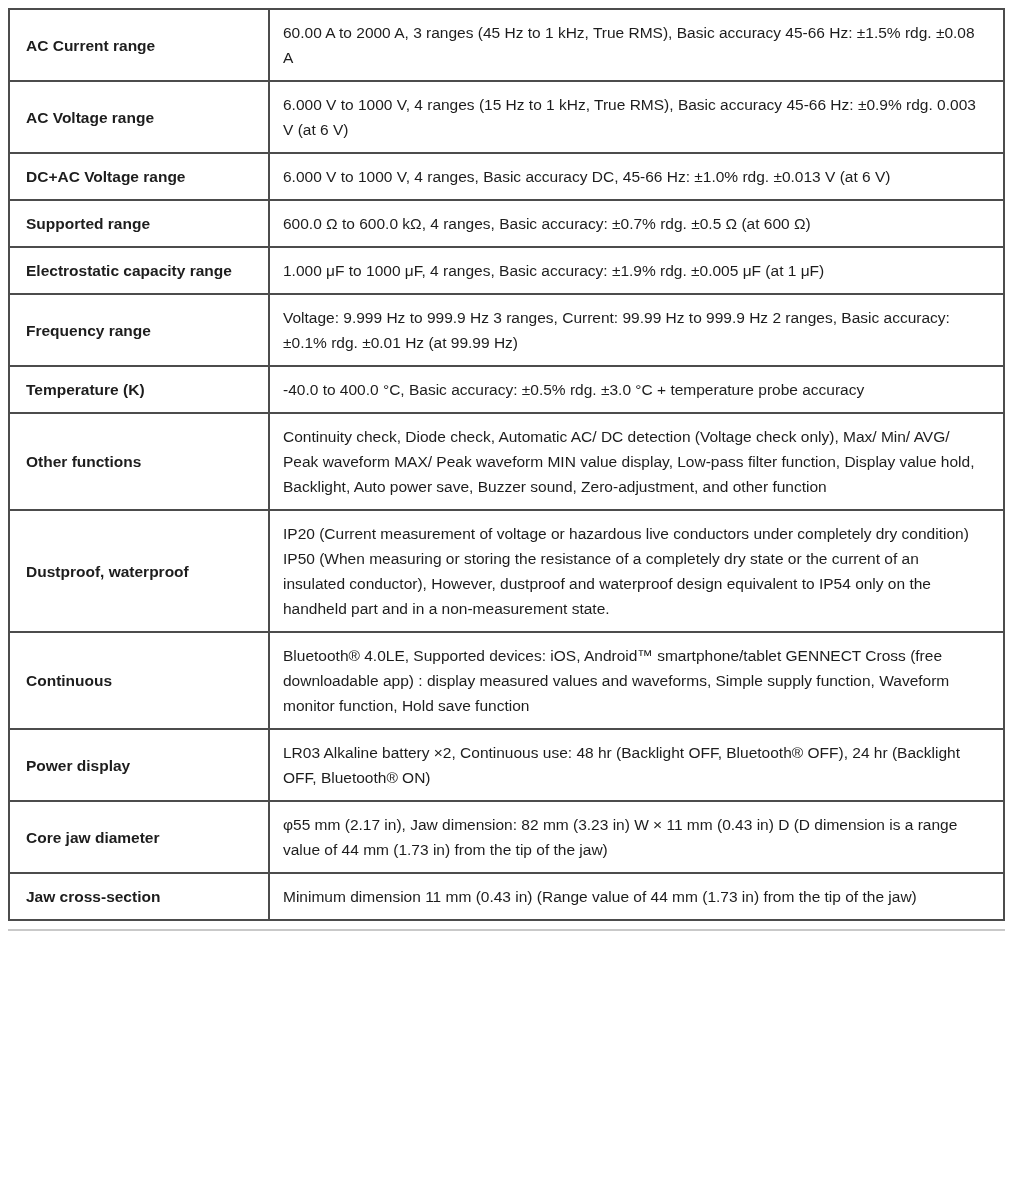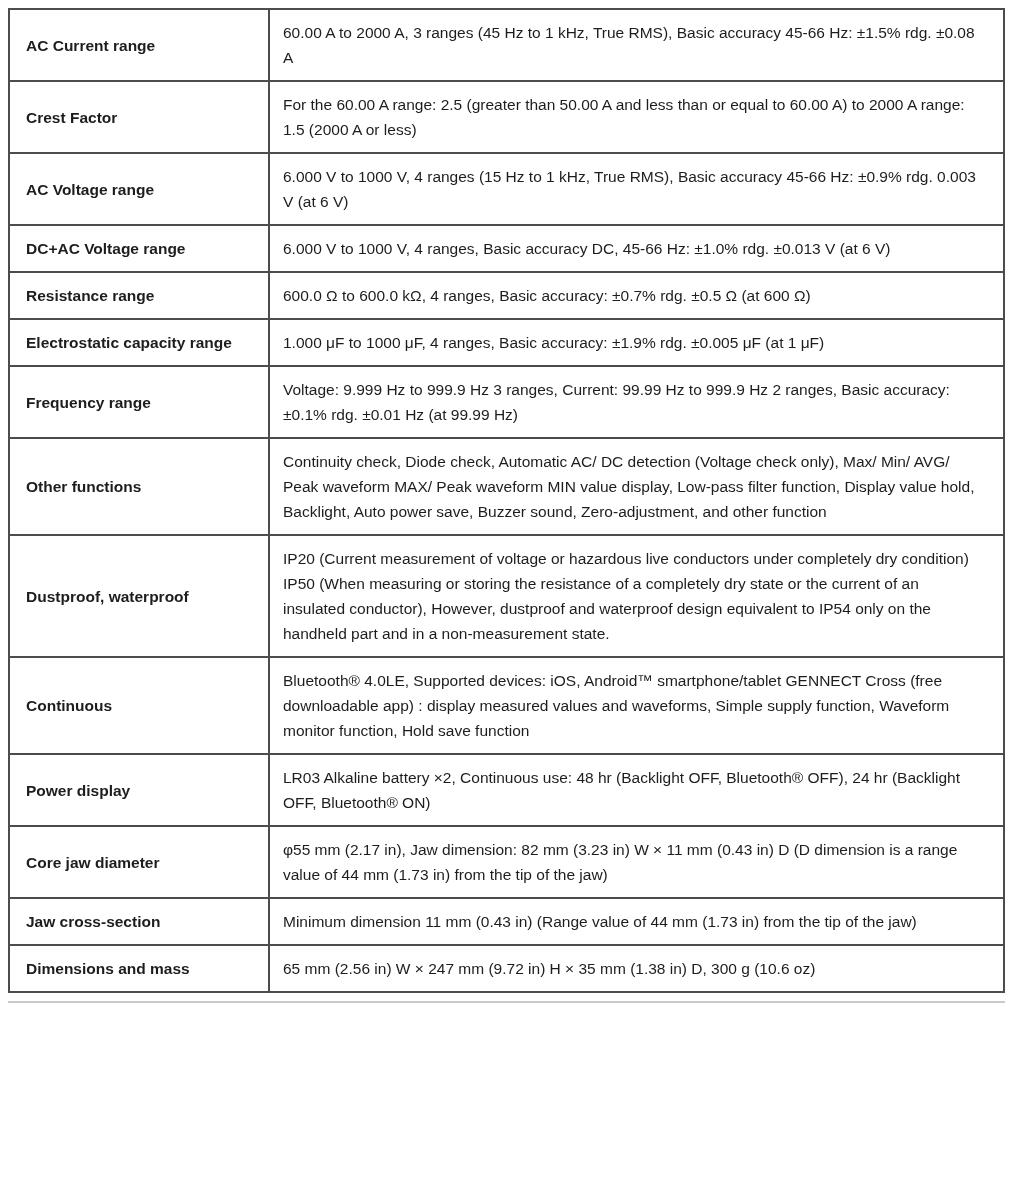--- a/index.html
+++ b/index.html
@@ -50,42 +50,42 @@
 <body>
 
 <div class="page">
   <table class="specs">
     <tbody>
       <tr>
         <td class="spec-label">AC Current range</td>
         <td class="spec-value">60.00 A to 2000 A, 3 ranges (45 Hz to 1 kHz, True RMS), Basic accuracy 45-66 Hz: ±1.5% rdg. ±0.08 A</td>
       </tr>
       <tr>
-        <td class="spec-label">Crest Factor</td>
-        <td class="spec-value">For the 60.00 A range: 2.5 (greater than 50.00 A and less than or equal to 60.00 A) to 2000 A range: 1.5 (2000 A or less)</td>
-      </tr>
-      <tr>
         <td class="spec-label">AC Voltage range</td>
         <td class="spec-value">6.000 V to 1000 V, 4 ranges (15 Hz to 1 kHz, True RMS), Basic accuracy 45-66 Hz: ±0.9% rdg. 0.003 V (at 6 V)</td>
       </tr>
       <tr>
         <td class="spec-label">DC+AC Voltage range</td>
         <td class="spec-value">6.000 V to 1000 V, 4 ranges, Basic accuracy DC, 45-66 Hz: ±1.0% rdg. ±0.013 V (at 6 V)</td>
       </tr>
       <tr>
-        <td class="spec-label">Resistance range</td>
+        <td class="spec-label">Supported range</td>
         <td class="spec-value">600.0 Ω to 600.0 kΩ, 4 ranges, Basic accuracy: ±0.7% rdg. ±0.5 Ω (at 600 Ω)</td>
       </tr>
       <tr>
         <td class="spec-label">Electrostatic capacity range</td>
         <td class="spec-value">1.000 μF to 1000 μF, 4 ranges, Basic accuracy: ±1.9% rdg. ±0.005 μF (at 1 μF)</td>
       </tr>
       <tr>
         <td class="spec-label">Frequency range</td>
         <td class="spec-value">Voltage: 9.999 Hz to 999.9 Hz 3 ranges, Current: 99.99 Hz to 999.9 Hz 2 ranges, Basic accuracy: ±0.1% rdg. ±0.01 Hz (at 99.99 Hz)</td>
+      </tr>
+      <tr>
+        <td class="spec-label">Temperature (K)</td>
+        <td class="spec-value">-40.0 to 400.0 °C, Basic accuracy: ±0.5% rdg. ±3.0 °C + temperature probe accuracy</td>
       </tr>
       <tr>
         <td class="spec-label">Other functions</td>
         <td class="spec-value">Continuity check, Diode check, Automatic AC/ DC detection (Voltage check only), Max/ Min/ AVG/ Peak waveform MAX/ Peak waveform MIN value display, Low-pass filter function, Display value hold, Backlight, Auto power save, Buzzer sound, Zero-adjustment, and other function</td>
       </tr>
       <tr>
         <td class="spec-label">Dustproof, waterproof</td>
         <td class="spec-value">IP20 (Current measurement of voltage or hazardous live conductors under completely dry condition) IP50 (When measuring or storing the resistance of a completely dry state or the current of an insulated conductor), However, dustproof and waterproof design equivalent to IP54 only on the handheld part and in a non-measurement state.</td>
       </tr>
       <tr>
@@ -97,20 +97,16 @@
         <td class="spec-value">LR03 Alkaline battery ×2, Continuous use: 48 hr (Backlight OFF, Bluetooth® OFF), 24 hr (Backlight OFF, Bluetooth® ON)</td>
       </tr>
       <tr>
         <td class="spec-label">Core jaw diameter</td>
         <td class="spec-value">φ55 mm (2.17 in), Jaw dimension: 82 mm (3.23 in) W × 11 mm (0.43 in) D (D dimension is a range value of 44 mm (1.73 in) from the tip of the jaw)</td>
       </tr>
       <tr>
         <td class="spec-label">Jaw cross-section</td>
         <td class="spec-value">Minimum dimension 11 mm (0.43 in) (Range value of 44 mm (1.73 in) from the tip of the jaw)</td>
       </tr>
-      <tr>
-        <td class="spec-label">Dimensions and mass</td>
-        <td class="spec-value">65 mm (2.56 in) W × 247 mm (9.72 in) H × 35 mm (1.38 in) D, 300 g (10.6 oz)</td>
-      </tr>
     </tbody>
   </table>
   <div class="bottom-faint-line"></div>
 </div>
 
 </body></html>

